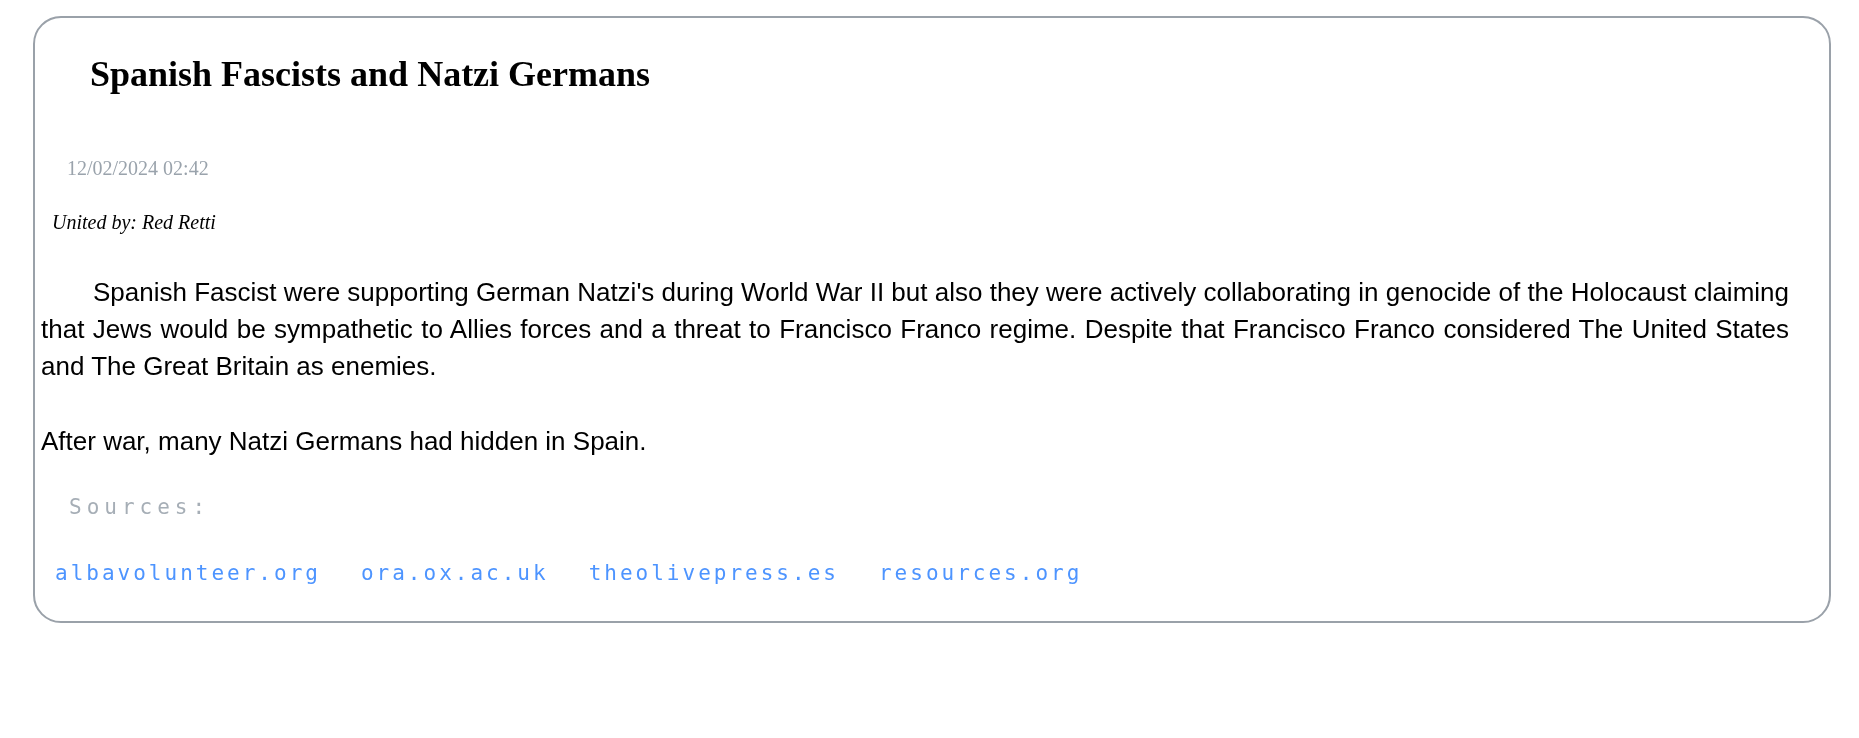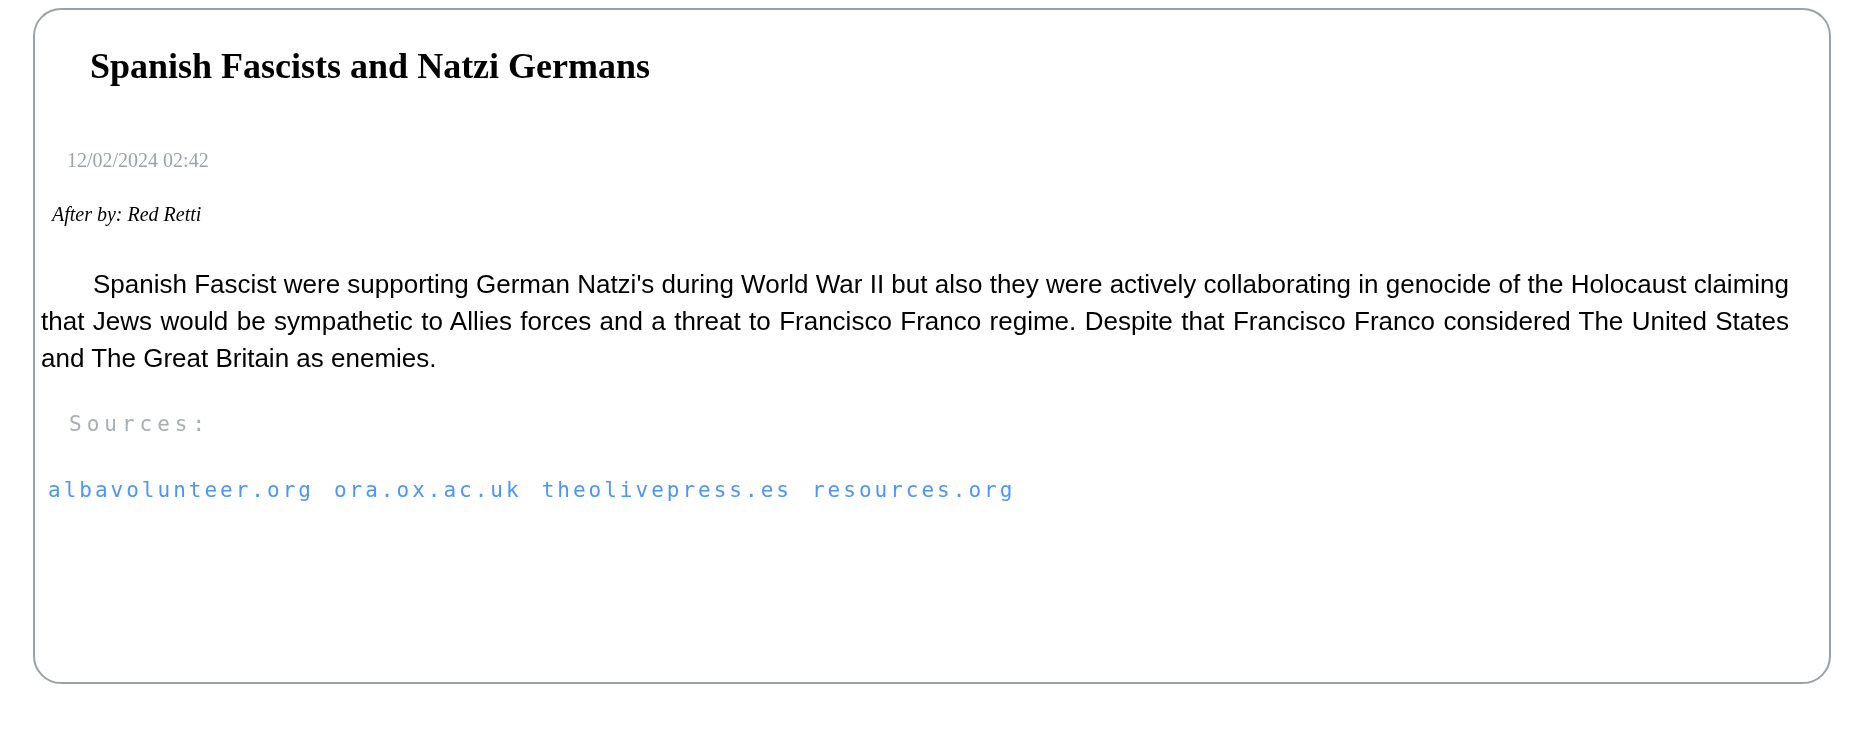--- a/index.html
+++ b/index.html
@@ -6,23 +6,23 @@
   html, body {
     background: #ffffff;
     width: 1859px;
     height: 738px;
     font-family: "Liberation Serif", serif;
     overflow: hidden;
   }
   .article-card {
     position: absolute;
     left: 33px;
-    top: 8px;
+    top: 16px;
     width: 1798px;
-    height: 676px;
+    height: 607px;
     border: 2px solid #9aa1a9;
     border-radius: 28px;
     background: #ffffff;
     padding: 0 40px 0 6px;
   }
   .article-title {
     font-family: "Liberation Serif", serif;
     font-weight: bold;
     font-size: 36px;
     line-height: 1.15;
@@ -58,46 +58,47 @@
   .sources-label {
     font-family: "DejaVu Sans Mono", "Liberation Mono", monospace;
     font-size: 21px;
     line-height: 26px;
     letter-spacing: 5px;
     color: #a6aeb6;
     margin: 34px 0 0 28px;
   }
   .sources-links {
     display: flex;
-    gap: 20px;
-    margin: 40px 0 0 7px;
+    gap: 40px;
+    margin: 40px 0 0 14px;
   }
   .source-link {
     font-family: "DejaVu Sans Mono", "Liberation Mono", monospace;
     font-size: 21px;
     line-height: 26px;
     letter-spacing: 3px;
     color: #4d94ff;
     text-decoration: none;
     cursor: pointer;
   }
 </style>
 </head>
 <body>
 
 <div class="article-card">
 
   <h1 class="article-title">Spanish Fascists and Natzi Germans</h1>
 
   <div class="article-timestamp">12/02/2024 02:42</div>
 
-  <div class="article-added-by">After by: Red Retti</div>
+  <div class="article-added-by">United by: Red Retti</div>
 
   <div class="article-body">
     <p class="para-1 indent-first">Spanish Fascist were supporting German Natzi's during World War II but also they were actively collaborating in genocide of the Holocaust claiming that Jews would be sympathetic to Allies forces and a threat to Francisco Franco regime. Despite that Francisco Franco considered The United States and The Great Britain as enemies.</p>
+    <p class="para-3">After war, many Natzi Germans had hidden in Spain.</p>
   </div>
 
   <div class="sources-label">Sources:</div>
 
   <div class="sources-links">
     <a class="source-link">albavolunteer.org</a>
     <a class="source-link">ora.ox.ac.uk</a>
     <a class="source-link">theolivepress.es</a>
     <a class="source-link">resources.org</a>
   </div>

